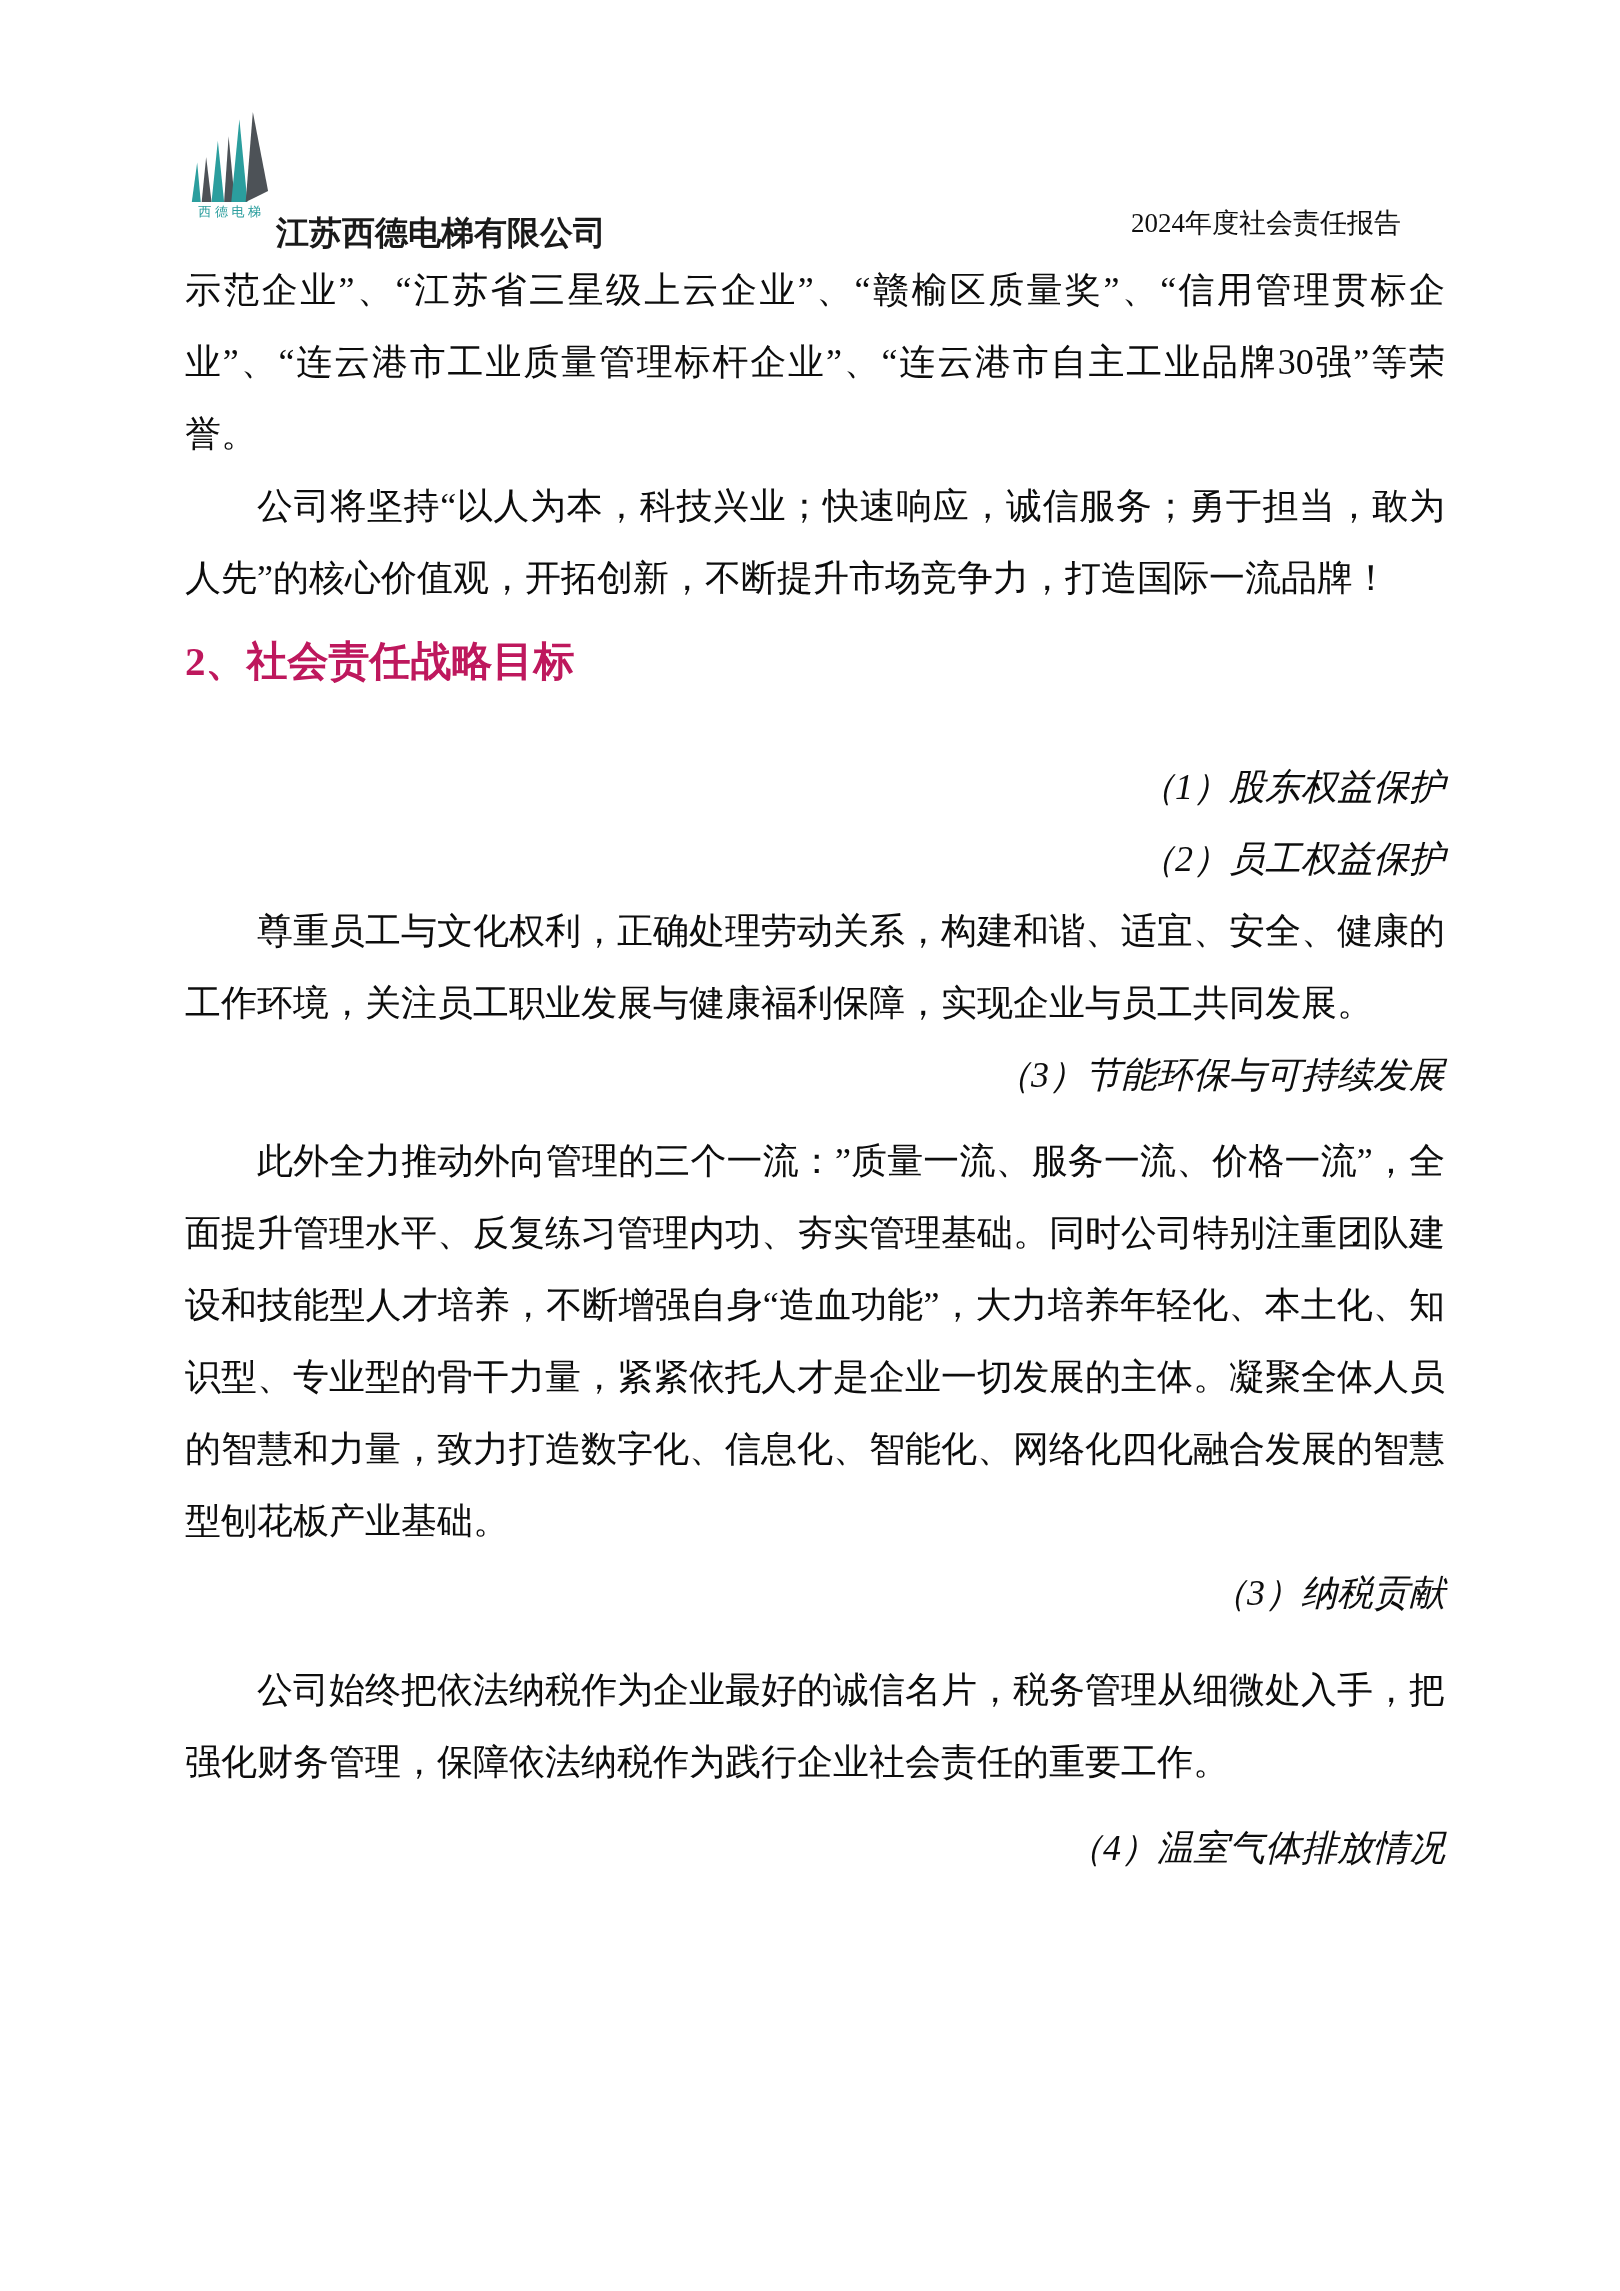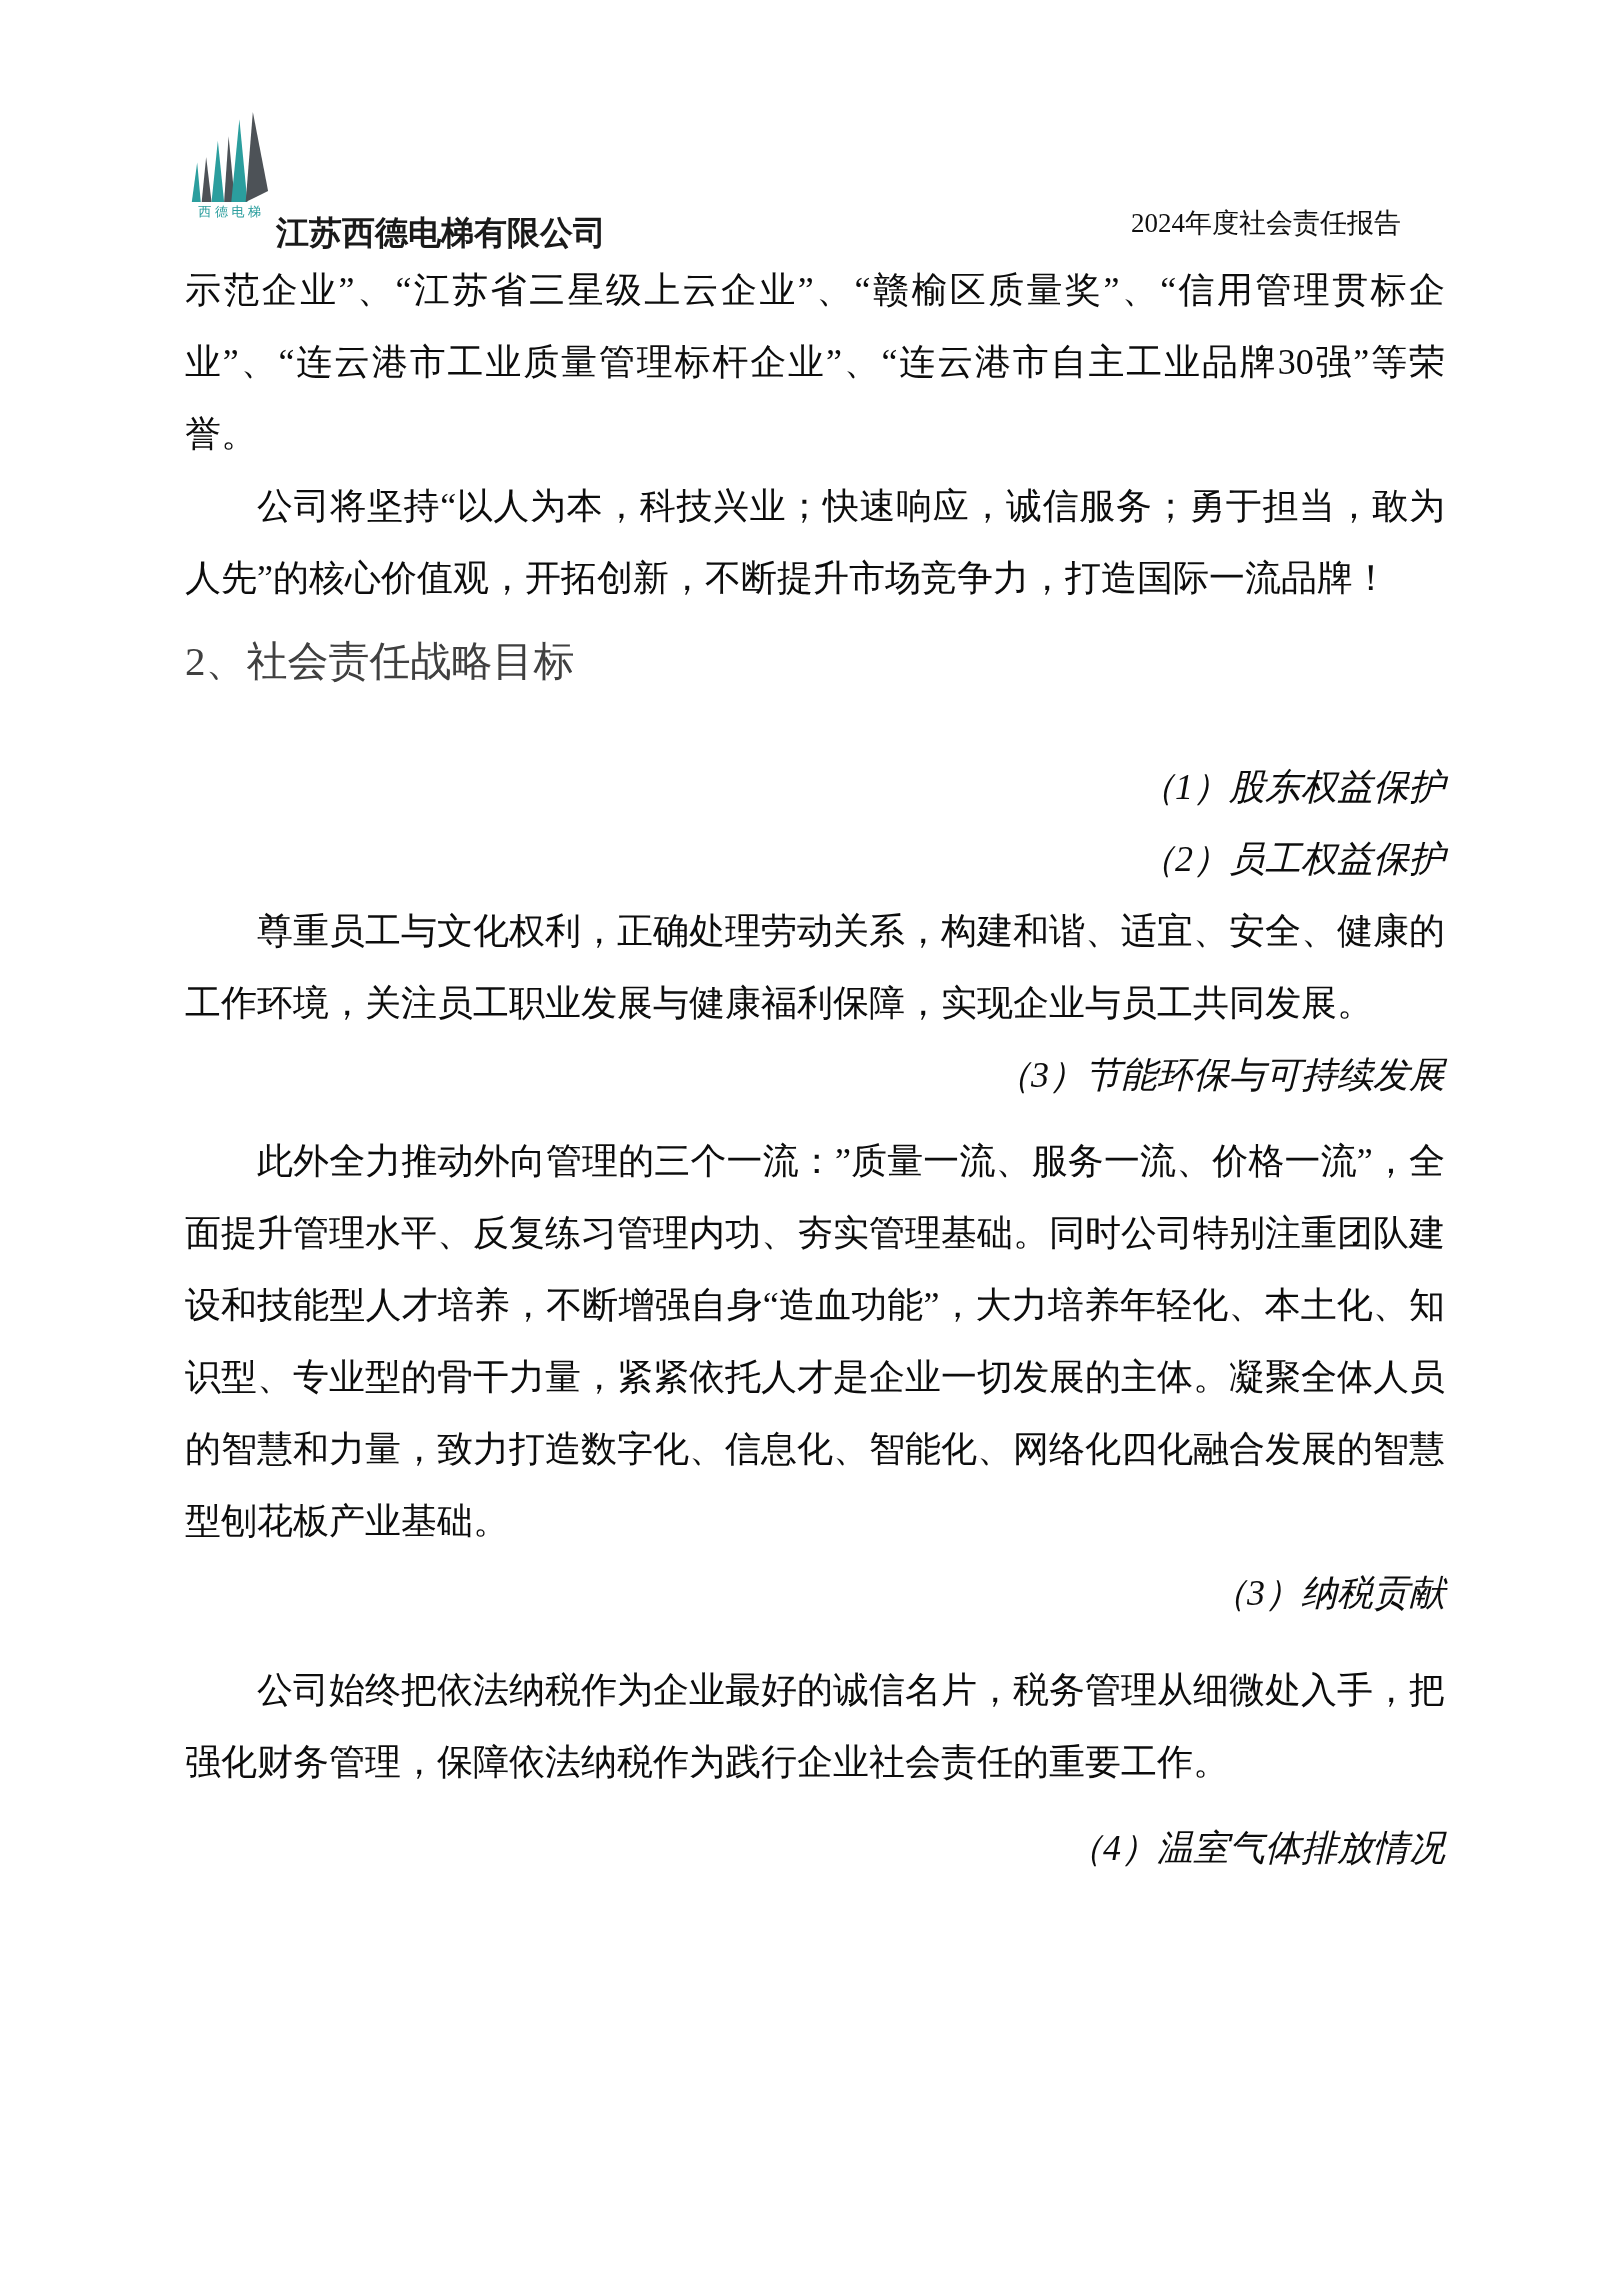--- a/index.html
+++ b/index.html
@@ -61,24 +61,24 @@
     width: 1260px;
     font-size: 36px;
     line-height: 72px;
     text-align: justify;
   }
   .doc-body p { margin: 0; }
   p.indent { text-indent: 2em; }
   .section-heading {
     margin: 12.6px 0 56px 0;
     font-size: 41px;
-    font-weight: 400;
+    font-weight: 700;
     line-height: 68px;
     text-align: left;
-    color: #404040;
+    color: #be185d;
   }
   p.item-label { text-indent: 2em; text-align: right; font-style: italic; }
   p.spaced-sm  { margin-top: 14.4px; }
   p.spaced-md  { margin-top: 25px; }
 </style>
 </head>
 <body>
 
 <div class="page">
 

